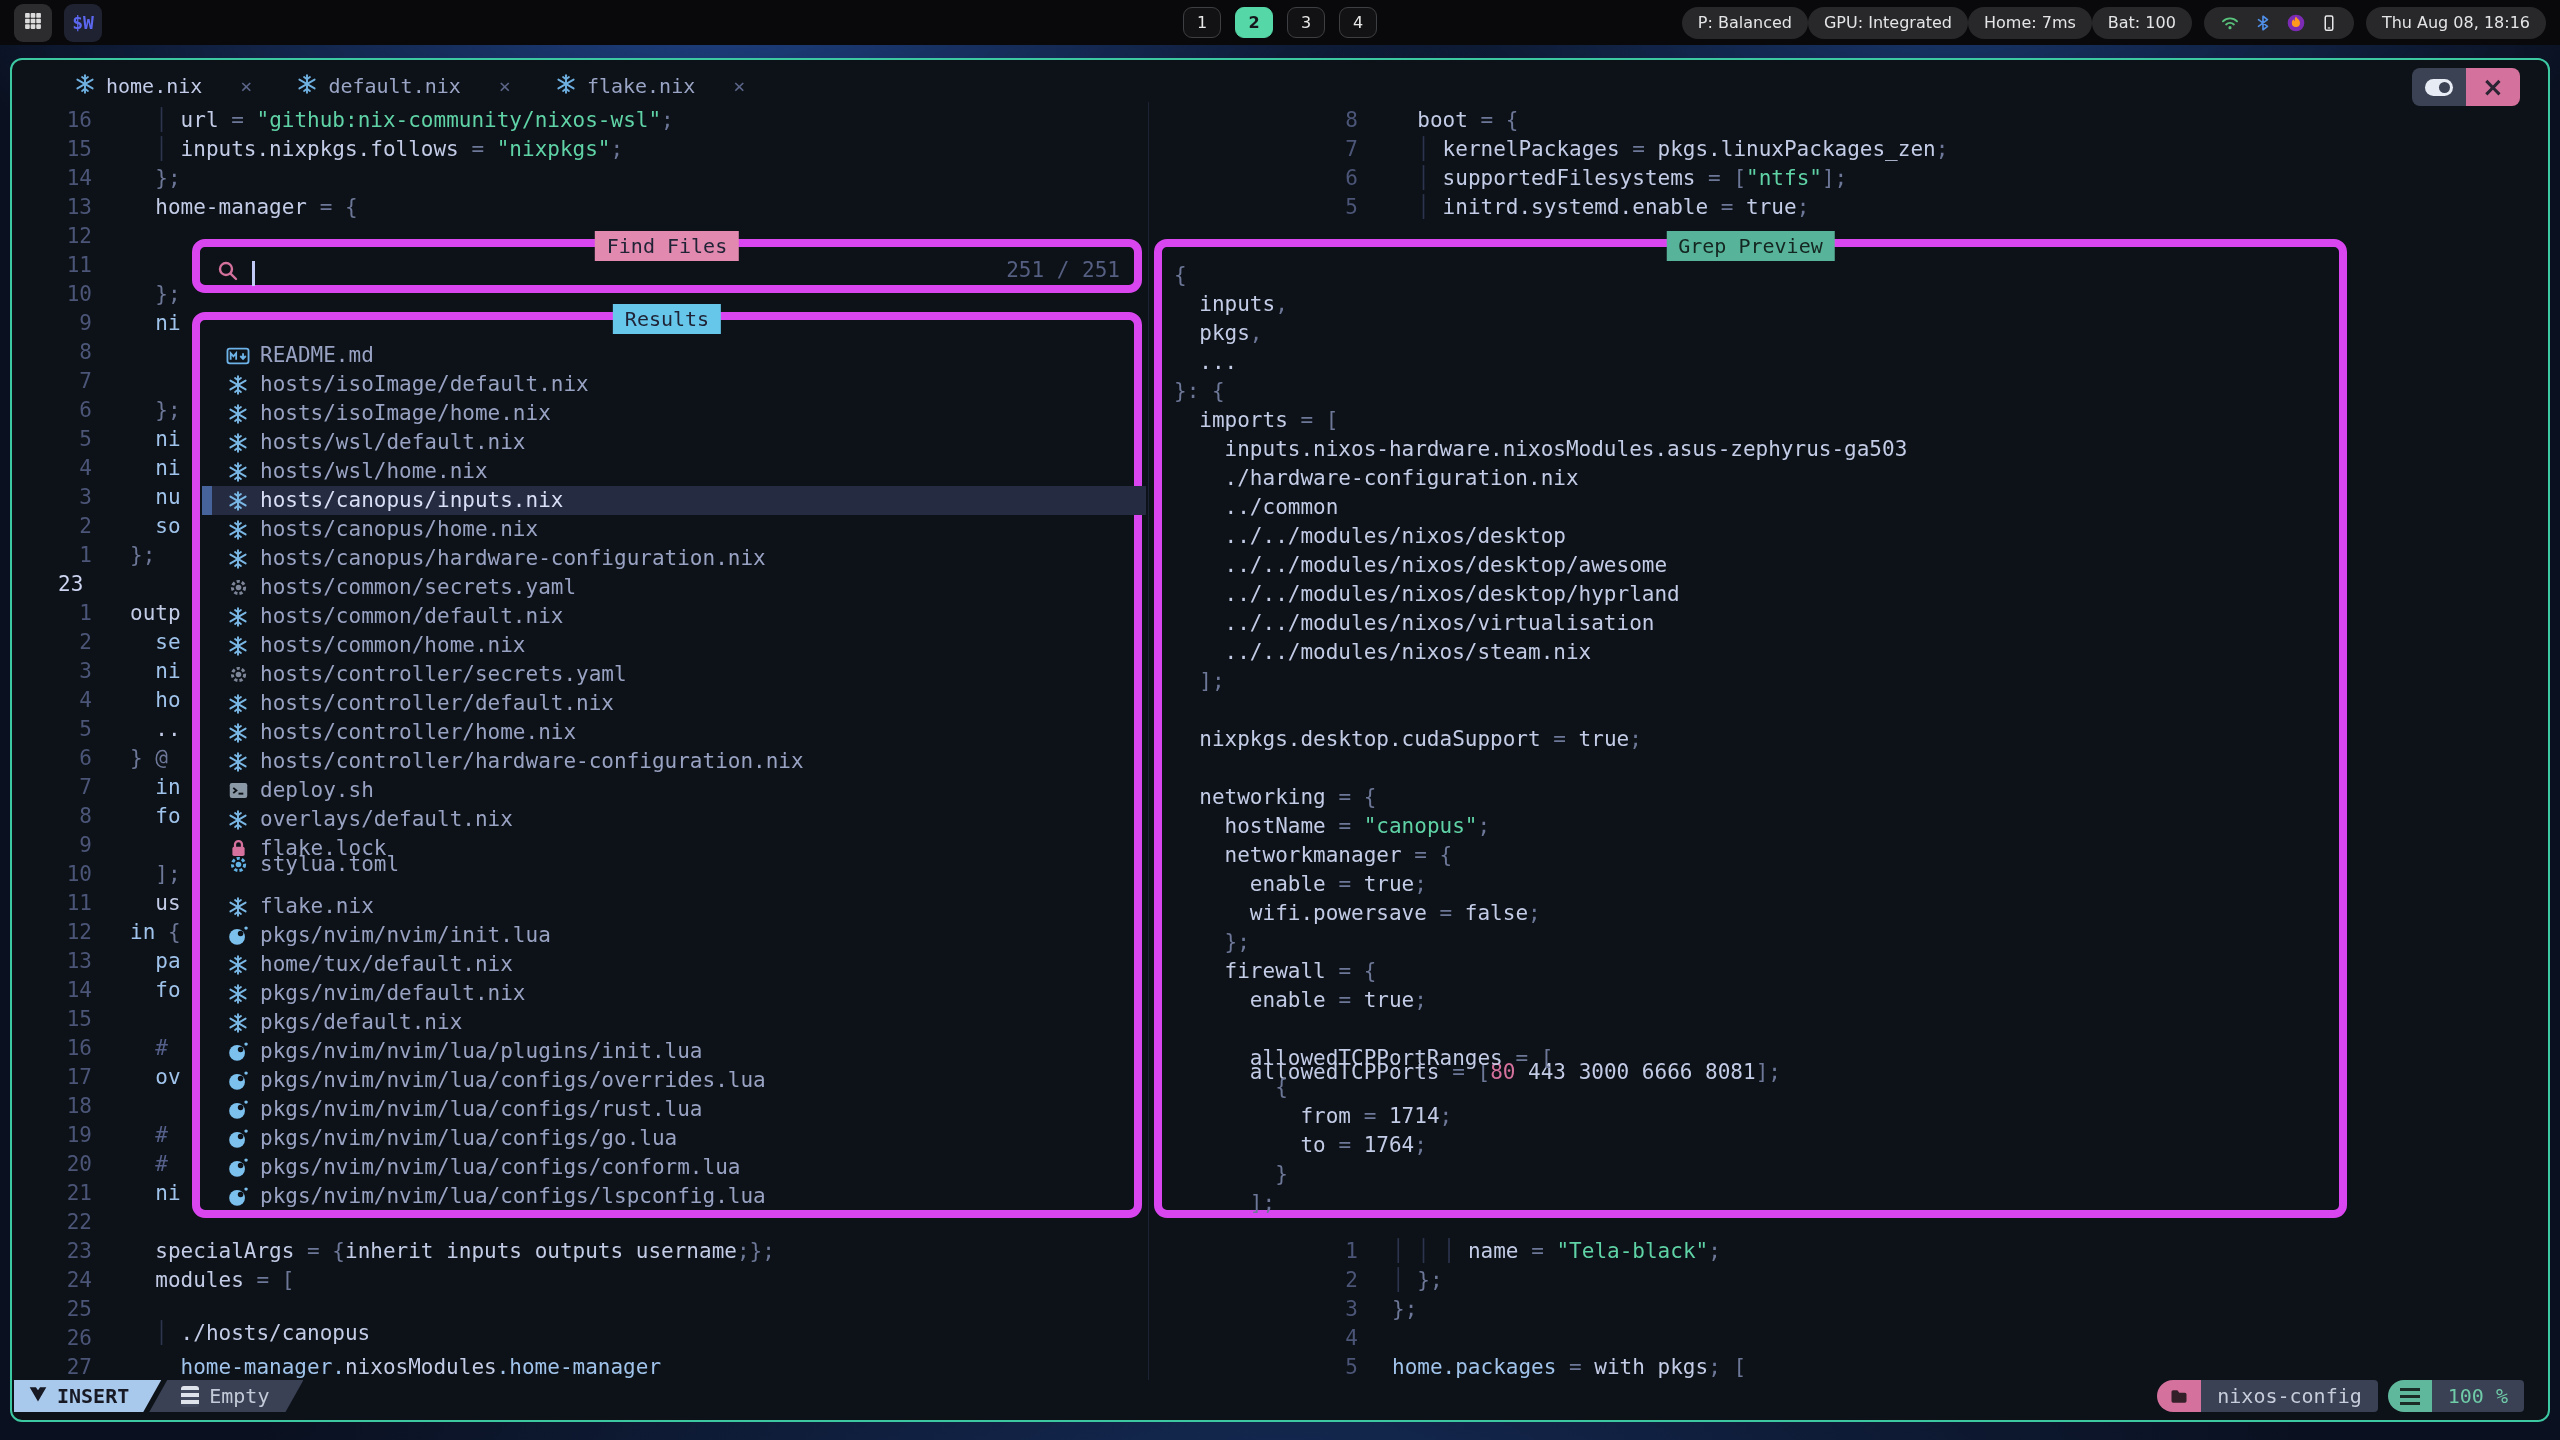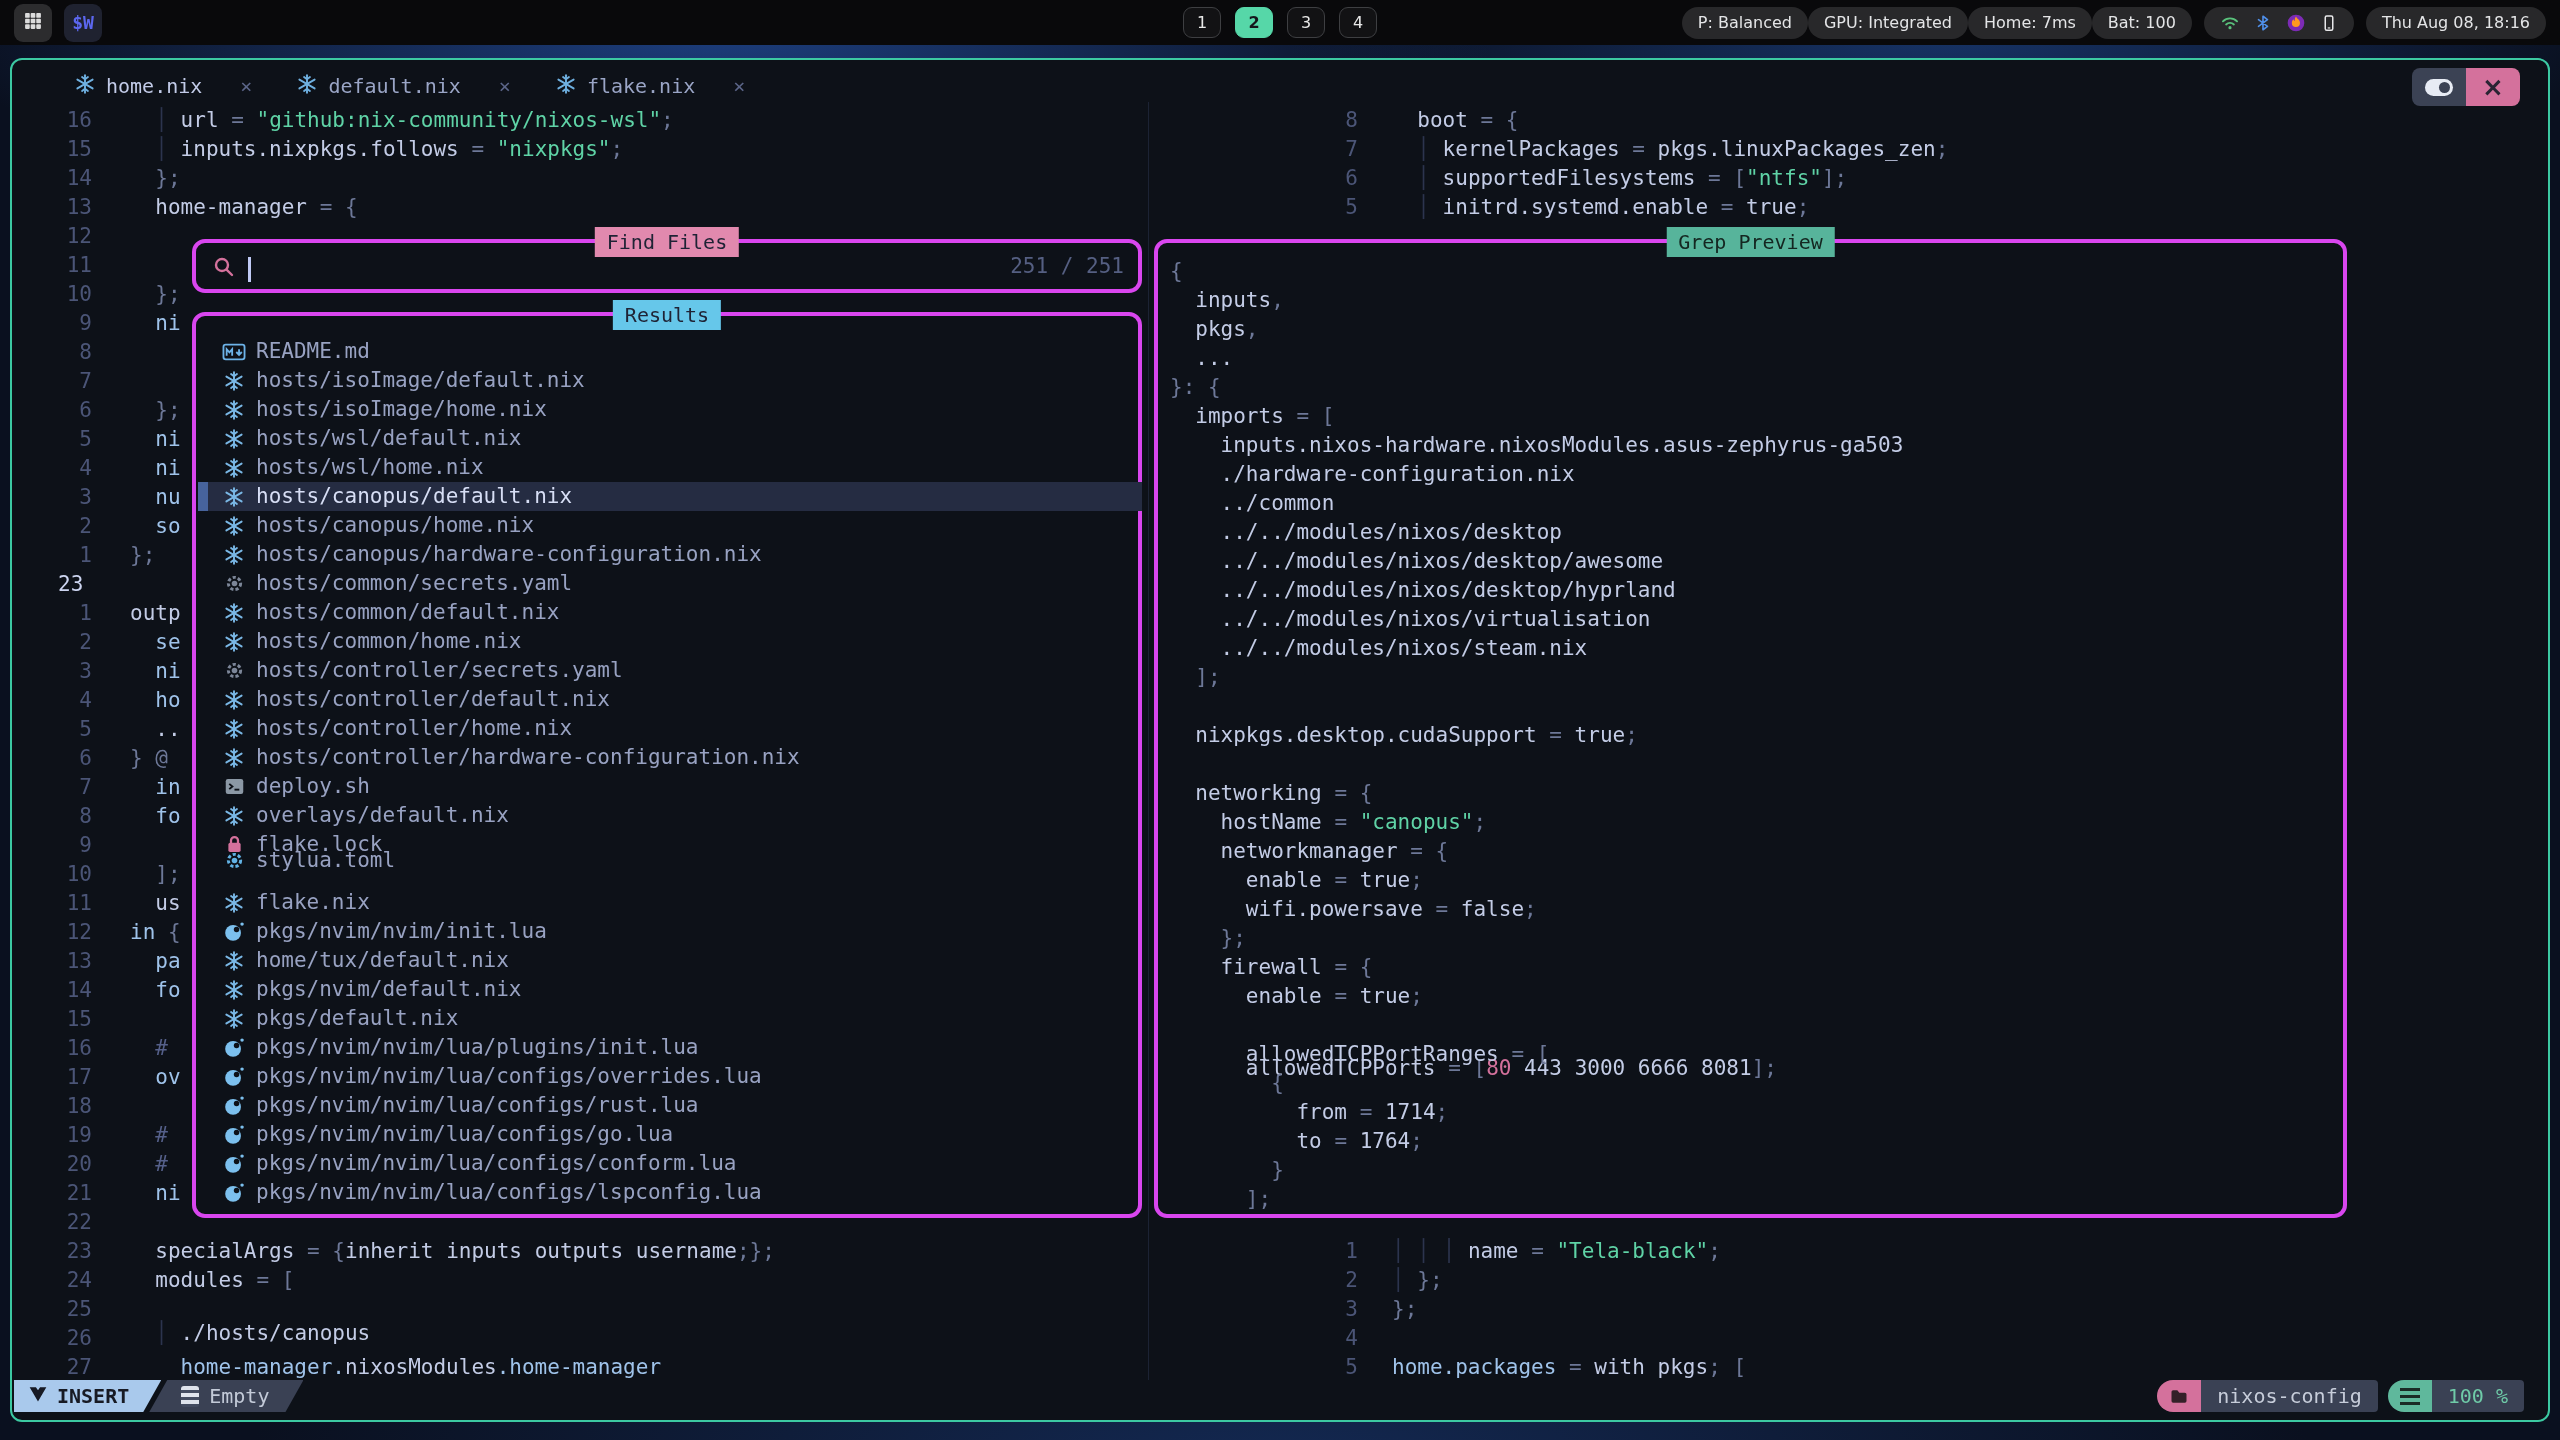--- a/index.html
+++ b/index.html
@@ -50,21 +50,21 @@
     color:#2a2433; font:bold 26px "DejaVu Sans",sans-serif; }
   .split-sep{ position:absolute; left:1136px; top:42px; width:1px; height:1278px; background:#1c2334; }
   
   .gnum{ position:absolute; width:34px; text-align:right; font:21px/29px "DejaVu Sans Mono",monospace;
     color:#4b5577; white-space:pre; }
   .gnum.cur{ text-align:left; color:#ccd4ef; }
   .cline{ position:absolute; font:21px/29px "DejaVu Sans Mono",monospace; white-space:pre; color:#c3cce6; }
   .tk-id{ color:#9fc3ea; } .tk-p{ color:#6d7898; } .tk-str{ color:#5fd3a6; }
   .tk-kw{ color:#d4719c; } .tk-txt{ color:#c3cce6; } .tk-cm{ color:#55608a; } .tk-g{ color:#2c344e; }
   
-  .float{ position:absolute; background:#0d1118; border:4px solid #d946ef; border-radius:13px; z-index:5; }
+  .float{ position:absolute; background:#0d1118; border:8px solid #d946ef; border-radius:13px; z-index:5; }
   .f-input{ left:180px; top:179px; width:950px; height:54px; }
   .f-results{ left:180px; top:252px; width:950px; height:906px; }
   .f-preview{ left:1142px; top:179px; width:1193px; height:979px; }
   .chip{ position:absolute; top:-16px; left:50%; transform:translateX(-50%); height:30px;
     font:20px/30px "DejaVu Sans Mono",monospace; color:#1f2335; padding:0 12px; white-space:pre; z-index:6;}
   .chip.find{ background:#e189ae; }
   .chip.results{ background:#66c7ea; }
   .chip.preview{ background:#57b49b; color:#142620; }
   .prompt{ position:absolute; left:16px; top:12px; display:flex; align-items:center; gap:12px; }
   .caret{ width:3px; height:25px; background:#c0caf5; }
@@ -404,21 +404,21 @@
         <div class="res-row sel" style="top: 166px;"><span class="ricon"><svg width="22" height="22" viewBox="0 0 24 24">
               <g stroke="#7ab8e6" stroke-width="2.1" stroke-linecap="round" fill="none">
                 <line x1="12" y1="2.5" x2="12" y2="21.5"></line>
                 <line x1="3.7" y1="7.2" x2="20.3" y2="16.8"></line>
                 <line x1="3.7" y1="16.8" x2="20.3" y2="7.2"></line>
                 <line x1="12" y1="6.8" x2="8.8" y2="4.4"></line>
                 <line x1="12" y1="6.8" x2="15.2" y2="4.4"></line>
                 <line x1="12" y1="17.2" x2="8.8" y2="19.6"></line>
                 <line x1="12" y1="17.2" x2="15.2" y2="19.6"></line>
               </g>
-            </svg></span><span>hosts/canopus/default.nix</span></div>
+            </svg></span><span>hosts/canopus/inputs.nix</span></div>
         <div class="res-marker" style="top: 166px;"></div>
         <div class="res-row" style="top: 195px;"><span class="ricon"><svg width="22" height="22" viewBox="0 0 24 24">
               <g stroke="#7ab8e6" stroke-width="2.1" stroke-linecap="round" fill="none">
                 <line x1="12" y1="2.5" x2="12" y2="21.5"></line>
                 <line x1="3.7" y1="7.2" x2="20.3" y2="16.8"></line>
                 <line x1="3.7" y1="16.8" x2="20.3" y2="7.2"></line>
                 <line x1="12" y1="6.8" x2="8.8" y2="4.4"></line>
                 <line x1="12" y1="6.8" x2="15.2" y2="4.4"></line>
                 <line x1="12" y1="17.2" x2="8.8" y2="19.6"></line>
                 <line x1="12" y1="17.2" x2="15.2" y2="19.6"></line>

